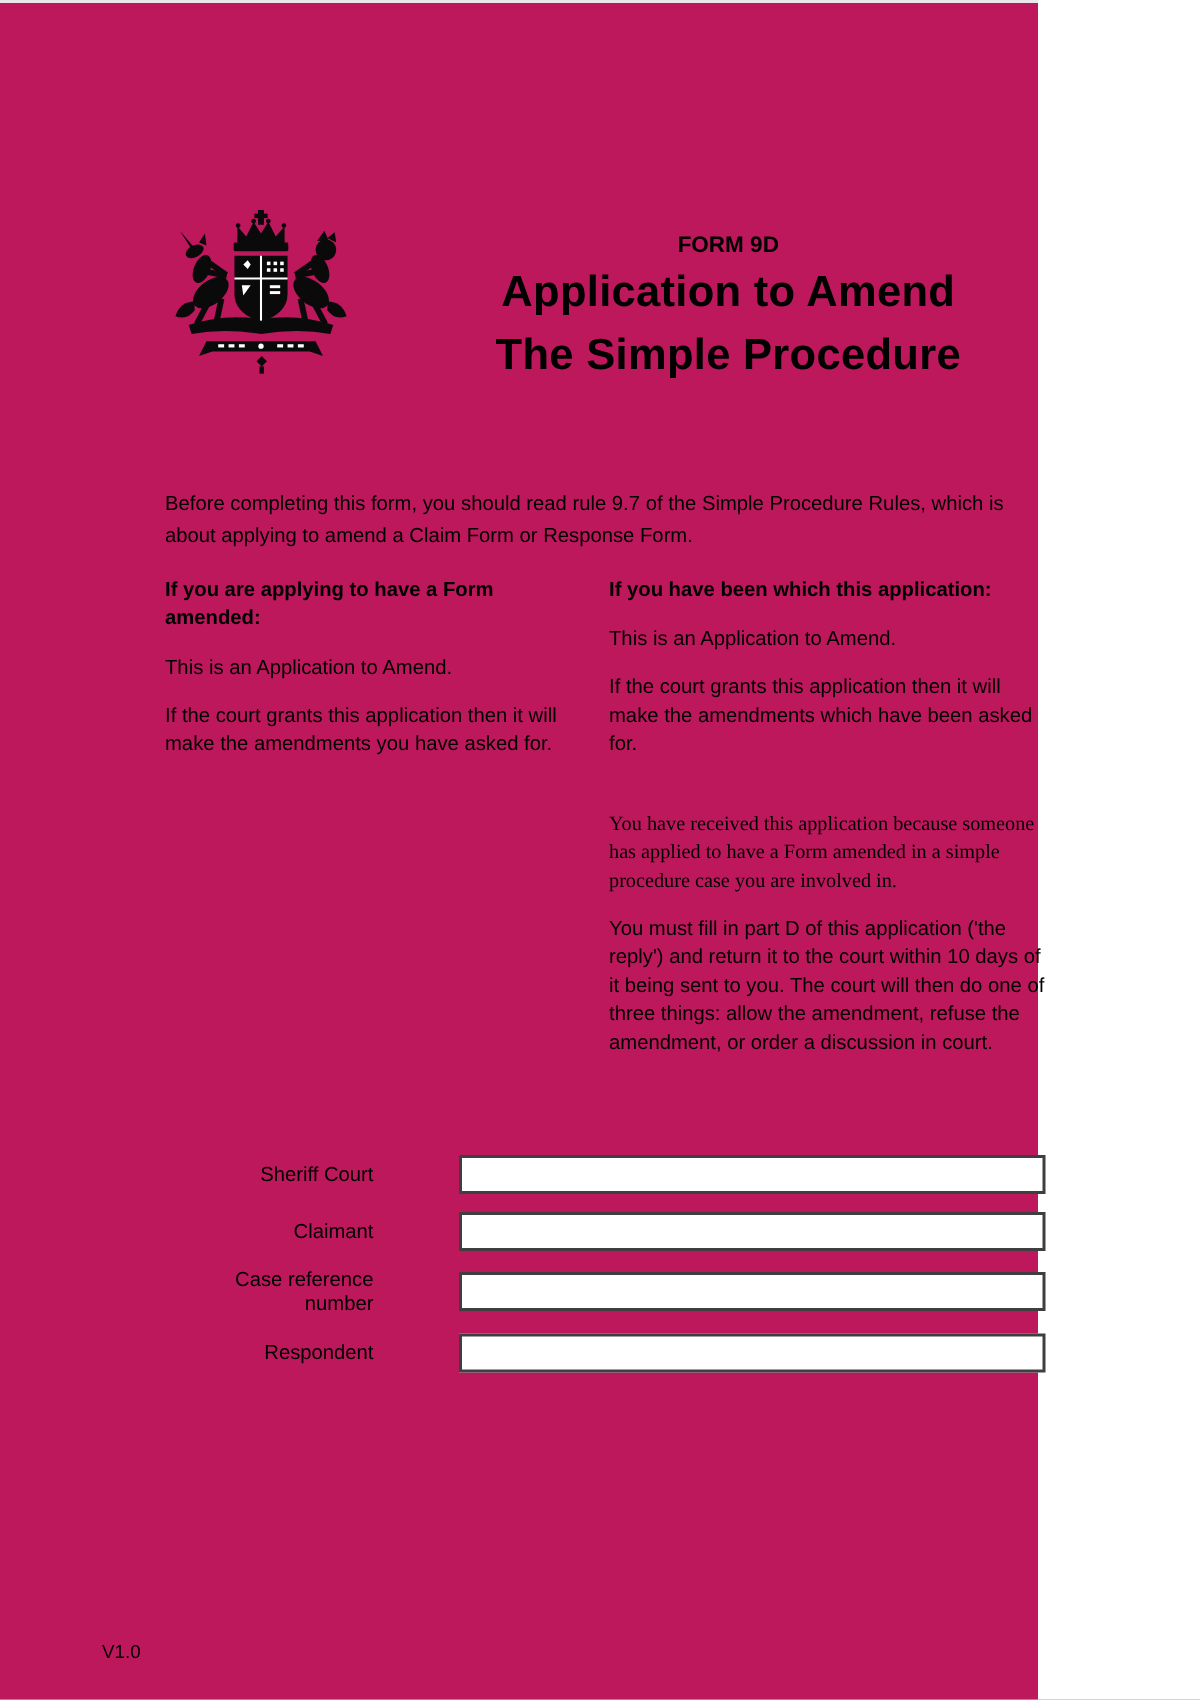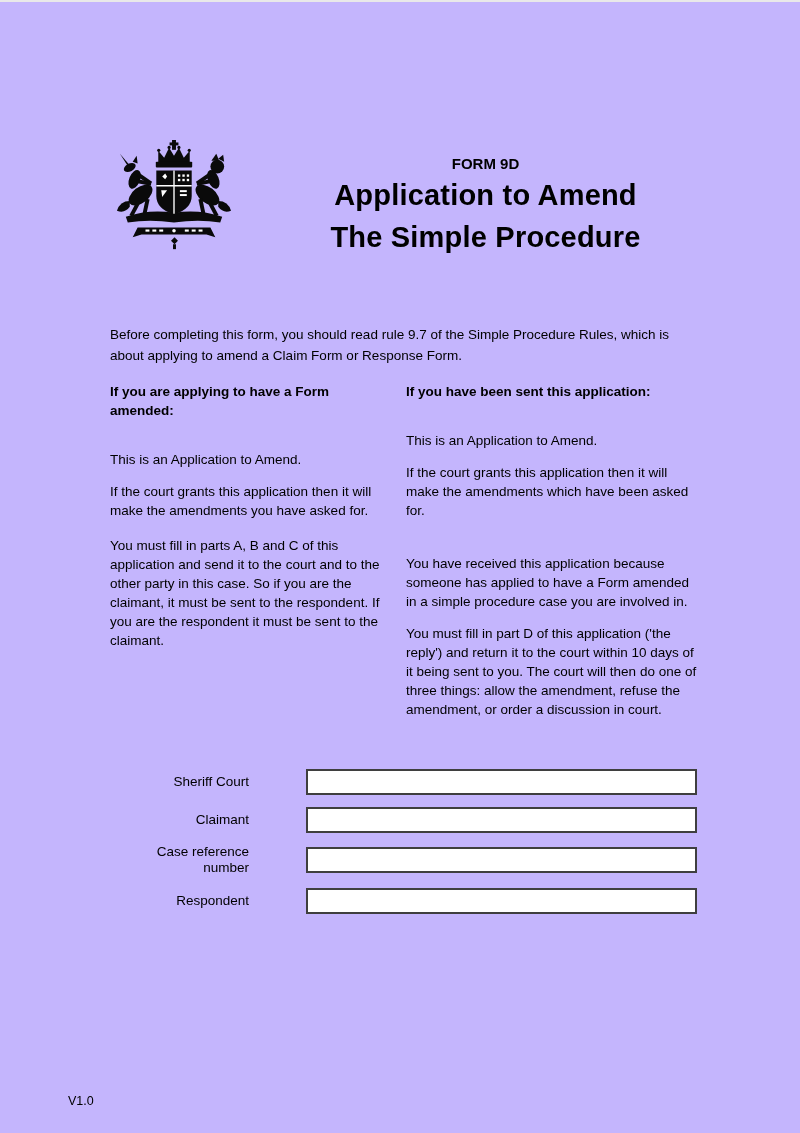--- a/index.html
+++ b/index.html
@@ -5,24 +5,24 @@
   * { box-sizing: border-box; margin: 0; padding: 0; }
   html, body { background: #ffffff; }
   body {
     width: 800px; height: 1133px;
     font-family: "Liberation Sans", sans-serif;
     color: #000000;
     position: relative;
     overflow: hidden;
   }
   .page {
-    width: 800px; height: 1133px;
+    width: 692px; height: 1133px;
     border-top: 2px solid #e9e9e9;
     position: relative;
-    background: #c4b5fd;
+    background: #be185d;
   }
   .content {
     position: absolute;
     left: 110px;
     width: 587px;
     top: 0;
   }
 
   
   .header {
@@ -64,25 +64,25 @@
     height: 372px;
     overflow: hidden;
   }
   .col { font-size: 13.5px; line-height: 19px; }
   .col-left  { width: 285px; flex: 0 0 285px; }
   .col-right { flex: 1; }
   .col h3 {
     font-size: 13.5px;
     line-height: 19px;
     font-weight: bold;
-    margin-bottom: 30px;
+    margin-bottom: 14px;
   }
   .col-left h3 { max-width: 272px; }
   .col p { margin-bottom: 13px; }
-  .col-right p.gap-before { margin-top: 34px; }
+  .col-right p.gap-before { margin-top: 34px; font-family: Liberation Serif, serif; }
   .col-left  p.gap-before { margin-top: 16px; }
 
   
   .section-heading {
     font-size: 14px;
     font-weight: bold;
     letter-spacing: 0.2px;
     padding-bottom: 6px;
     border-bottom: 2px solid #3c3c3c;
   }
@@ -212,24 +212,23 @@
       </div>
     </div>
 
     <p class="intro">Before completing this form, you should read rule 9.7 of the Simple Procedure Rules, which is about applying to amend a Claim Form or Response Form.</p>
 
     <div class="columns">
       <div class="col col-left">
         <h3>If you are applying to have a Form amended:</h3>
         <p>This is an Application to Amend.</p>
         <p>If the court grants this application then it will make the amendments you have asked for.</p>
-        <p class="gap-before">You must fill in parts A, B and C of this application and send it to the court and to the other party in this case. So if you are the claimant, it must be sent to the respondent. If you are the respondent it must be sent to the claimant.</p>
       </div>
       <div class="col col-right">
-        <h3>If you have been sent this application:</h3>
+        <h3>If you have been which this application:</h3>
         <p>This is an Application to Amend.</p>
         <p>If the court grants this application then it will make the amendments which have been asked for.</p>
         <p class="gap-before">You have received this application because someone has applied to have a Form amended in a simple procedure case you are involved in.</p>
         <p>You must fill in part D of this application ('the reply') and return it to the court within 10 days of it being sent to you. The court will then do one of three things: allow the amendment, refuse the amendment, or order a discussion in court.</p>
       </div>
     </div>
 
     <div class="section-a">
       <div class="fields">
         <div class="field-row">

